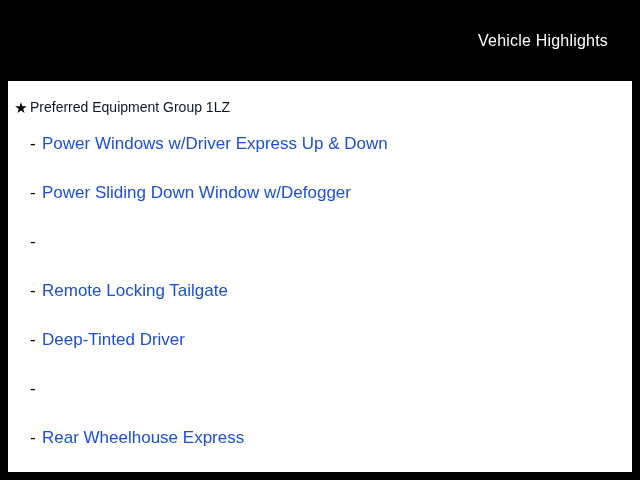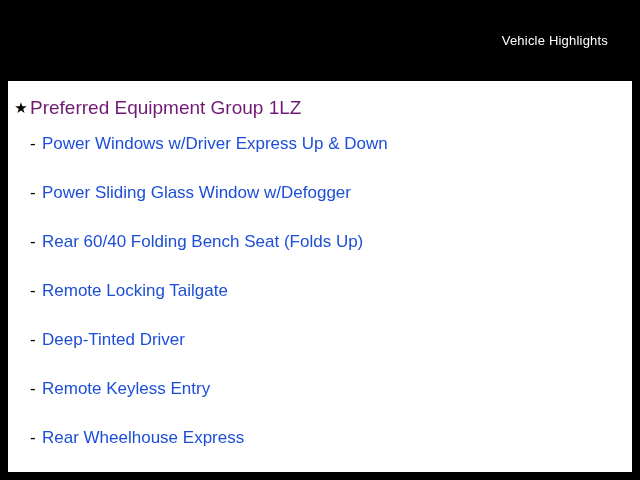--- a/index.html
+++ b/index.html
@@ -53,21 +53,21 @@
     height: 81px;
     background: #000000;
     display: flex;
     align-items: center;
     justify-content: flex-end;
     box-sizing: border-box;
     padding-right: 32px;
   }
   .header-title {
     color: #ffffff;
-    font-size: 13px;
+    font-size: 16px;
     font-weight: normal;
     letter-spacing: 0.2px;
     line-height: 1;
     white-space: nowrap;
   }
   .content {
     position: absolute;
     left: 8px;
     top: 81px;
     width: 624px;
@@ -85,22 +85,22 @@
   .bullet-star {
     width: 18px;
     flex: 0 0 18px;
     color: #000000;
     font-size: 15px;
     line-height: 21px;
     text-align: center;
     user-select: none;
   }
   .group-label {
-    color: #701a75;
-    font-size: 19px;
+    color: #0f172a;
+    font-size: 14px;
     line-height: 21px;
     white-space: nowrap;
   }
   .feature-list {
     list-style: none;
     margin: 0;
     padding: 0;
   }
   .feature-item {
     display: flex;
@@ -142,37 +142,35 @@
       <span class="group-label">Preferred Equipment Group 1LZ</span>
     </div>
 
     <ul class="feature-list">
       <li class="feature-item">
         <span class="dash">-</span>
         <span class="feature-text">Power Windows w/Driver Express Up &amp; Down</span>
       </li>
       <li class="feature-item">
         <span class="dash">-</span>
-        <span class="feature-text">Power Sliding Glass Window w/Defogger</span>
+        <span class="feature-text">Power Sliding Down Window w/Defogger</span>
       </li>
       <li class="feature-item">
         <span class="dash">-</span>
-        <span class="feature-text">Rear 60/40 Folding Bench Seat (Folds Up)</span>
       </li>
       <li class="feature-item">
         <span class="dash">-</span>
         <span class="feature-text">Remote Locking Tailgate</span>
       </li>
       <li class="feature-item">
         <span class="dash">-</span>
         <span class="feature-text">Deep-Tinted Driver</span>
       </li>
       <li class="feature-item">
         <span class="dash">-</span>
-        <span class="feature-text">Remote Keyless Entry</span>
       </li>
       <li class="feature-item">
         <span class="dash">-</span>
         <span class="feature-text">Rear Wheelhouse Express</span>
       </li>
     </ul>
 
   </div>
 </div>
 

